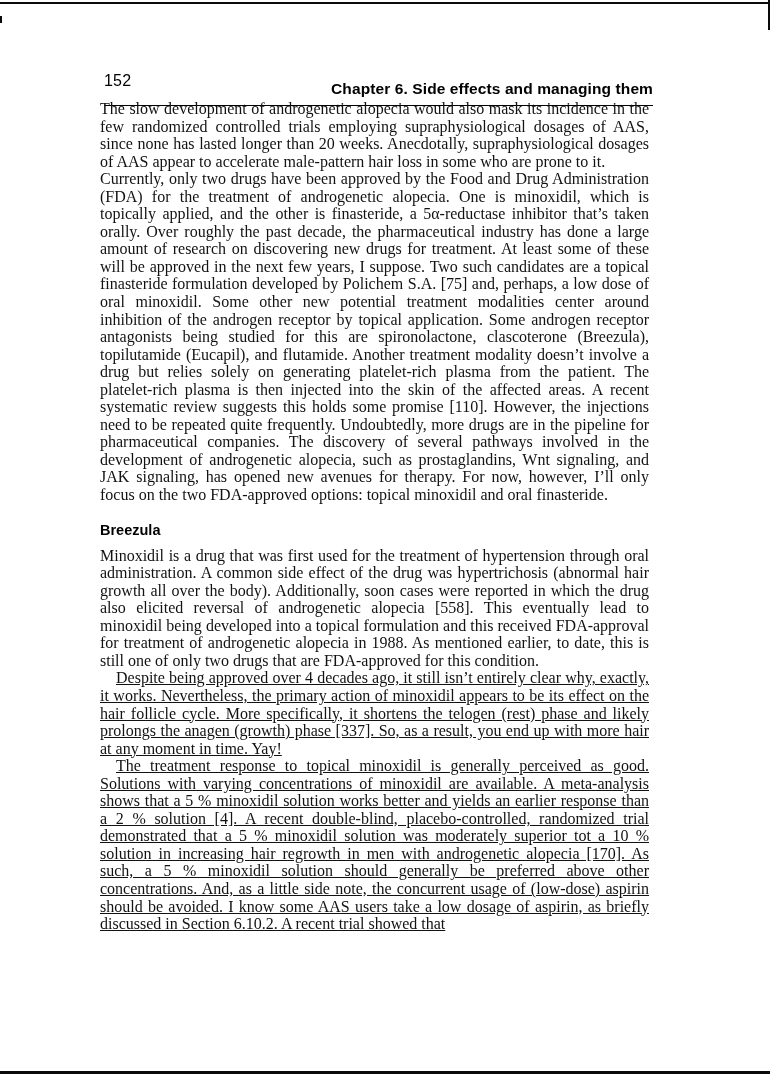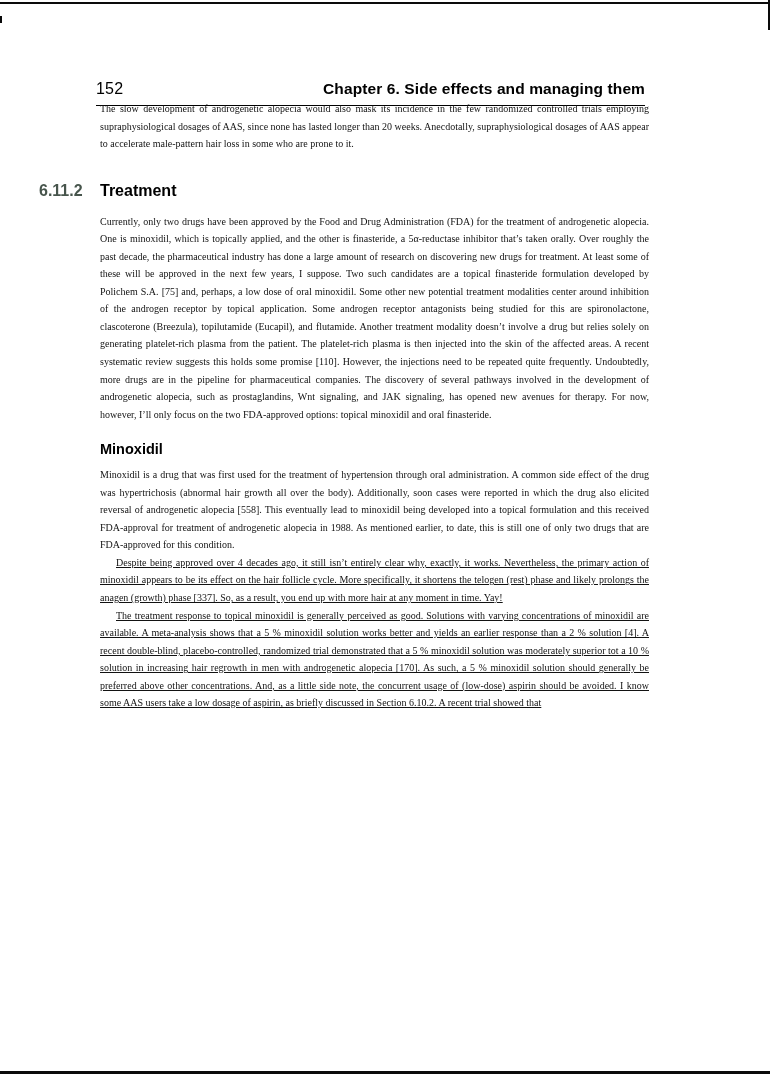--- a/index.html
+++ b/index.html
@@ -29,26 +29,26 @@
     position: absolute; top: 0; right: 0; width: 2px; height: 30px;
     background: #0a0a0a;
   }
   .edge-left-tick {
     position: absolute; top: 16px; left: 0; width: 2px; height: 7px;
     background: #0a0a0a;
   }
   
   .header {
     position: absolute;
-    left: 96px;
+    left: 104px;
     top: 64px;
     width: 549px;
     display: flex;
     justify-content: space-between;
-    align-items: flex-end;
+    align-items: center;
     border-bottom: 1.6px solid #000000;
     padding-bottom: 7px;
     font-family: "Liberation Sans", sans-serif;
   }
   .page-number {
     font-size: 16px;
     font-weight: 400;
     letter-spacing: 0.2px;
     color: #000000;
   }
@@ -61,21 +61,21 @@
   }
   
   .content {
     position: absolute;
     left: 100px;
     top: 100px;
     width: 549px;
   }
   .content p {
     margin: 0;
-    font-size: 10px;
+    font-size: 16px;
     line-height: 17.55px;
     text-align: justify;
     color: #121212;
   }
   .content p.indent {
     text-indent: 16px;
     text-decoration: underline;
   }
   .section-heading {
     position: relative;
@@ -117,28 +117,24 @@
 
   <div class="header">
     <span class="page-number">152</span>
     <span class="chapter-title">Chapter 6. Side effects and managing them</span>
   </div>
 
   <div class="content">
 
     <p>The slow development of androgenetic alopecia would also mask its incidence in the few randomized controlled trials employing supraphysiological dosages of AAS, since none has lasted longer than 20 weeks. Anecdotally, supraphysiological dosages of AAS appear to accelerate male-pattern hair loss in some who are prone to it.</p>
 
-    <div class="section-heading">
-      <span class="section-number" style="color: rgb(71, 85, 76);">6.11.2</span>
-      <span>Treatment</span>
-    </div>
 
     <p>Currently, only two drugs have been approved by the Food and Drug Administration (FDA) for the treatment of androgenetic alopecia. One is minoxidil, which is topically applied, and the other is finasteride, a 5α-reductase inhibitor that’s taken orally. Over roughly the past decade, the pharmaceutical industry has done a large amount of research on discovering new drugs for treatment. At least some of these will be approved in the next few years, I suppose. Two such candidates are a topical finasteride formulation developed by Polichem S.A. [75] and, perhaps, a low dose of oral minoxidil. Some other new potential treatment modalities center around inhibition of the androgen receptor by topical application. Some androgen receptor antagonists being studied for this are spironolactone, clascoterone (Breezula), topilutamide (Eucapil), and flutamide. Another treatment modality doesn’t involve a drug but relies solely on generating platelet-rich plasma from the patient. The platelet-rich plasma is then injected into the skin of the affected areas. A recent systematic review suggests this holds some promise [110]. However, the injections need to be repeated quite frequently. Undoubtedly, more drugs are in the pipeline for pharmaceutical companies. The discovery of several pathways involved in the development of androgenetic alopecia, such as prostaglandins, Wnt signaling, and JAK signaling, has opened new avenues for therapy. For now, however, I’ll only focus on the two FDA-approved options: topical minoxidil and oral finasteride.</p>
 
-    <div class="subsection-heading">Minoxidil</div>
+    <div class="subsection-heading">Breezula</div>
 
     <p>Minoxidil is a drug that was first used for the treatment of hypertension through oral administration. A common side effect of the drug was hypertrichosis (abnormal hair growth all over the body). Additionally, soon cases were reported in which the drug also elicited reversal of androgenetic alopecia [558]. This eventually lead to minoxidil being developed into a topical formulation and this received FDA-approval for treatment of androgenetic alopecia in 1988. As mentioned earlier, to date, this is still one of only two drugs that are FDA-approved for this condition.</p>
 
     <p class="indent">Despite being approved over 4 decades ago, it still isn’t entirely clear why, exactly, it works. Nevertheless, the primary action of minoxidil appears to be its effect on the hair follicle cycle. More specifically, it shortens the telogen (rest) phase and likely prolongs the anagen (growth) phase [337]. So, as a result, you end up with more hair at any moment in time. Yay!</p>
 
     <p class="indent">The treatment response to topical minoxidil is generally perceived as good. Solutions with varying concentrations of minoxidil are available. A meta-analysis shows that a 5 % minoxidil solution works better and yields an earlier response than a 2 % solution [4]. A recent double-blind, placebo-controlled, randomized trial demonstrated that a 5 % minoxidil solution was moderately superior tot a 10 % solution in increasing hair regrowth in men with androgenetic alopecia [170]. As such, a 5 % minoxidil solution should generally be preferred above other concentrations. And, as a little side note, the concurrent usage of (low-dose) aspirin should be avoided. I know some AAS users take a low dosage of aspirin, as briefly discussed in Section 6.10.2. A recent trial showed that</p>
 
   </div>
 </div>
 

